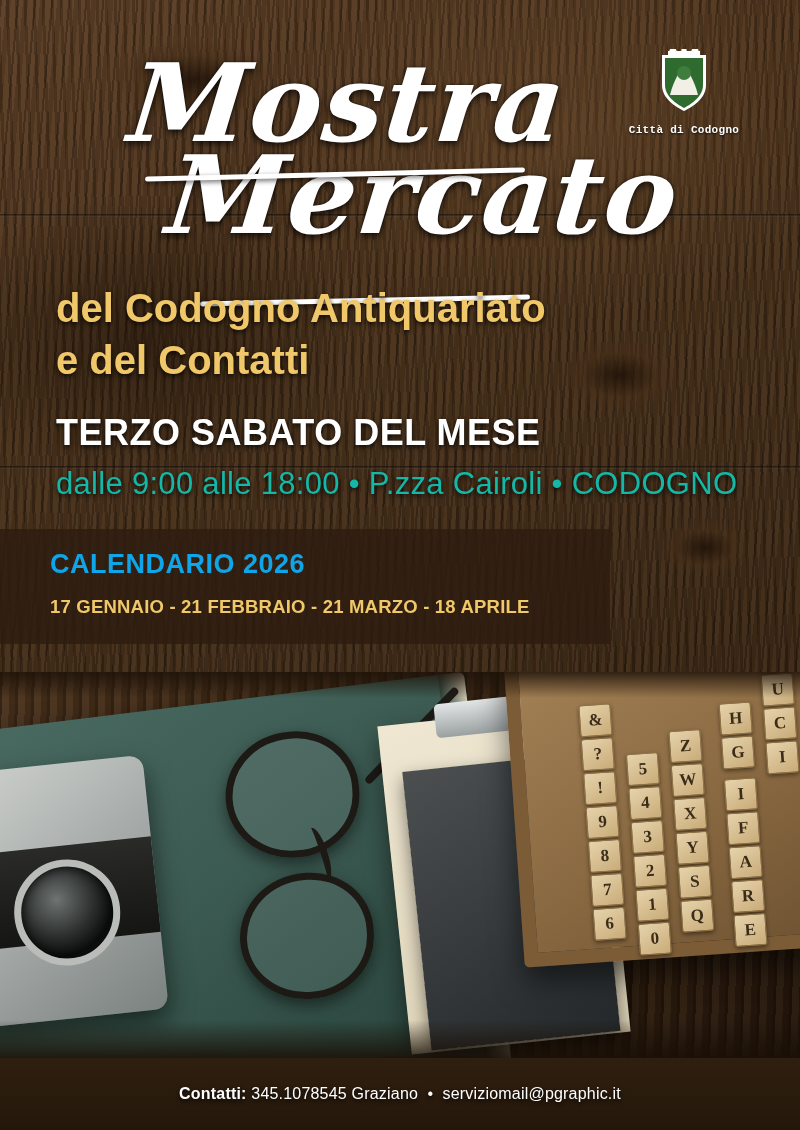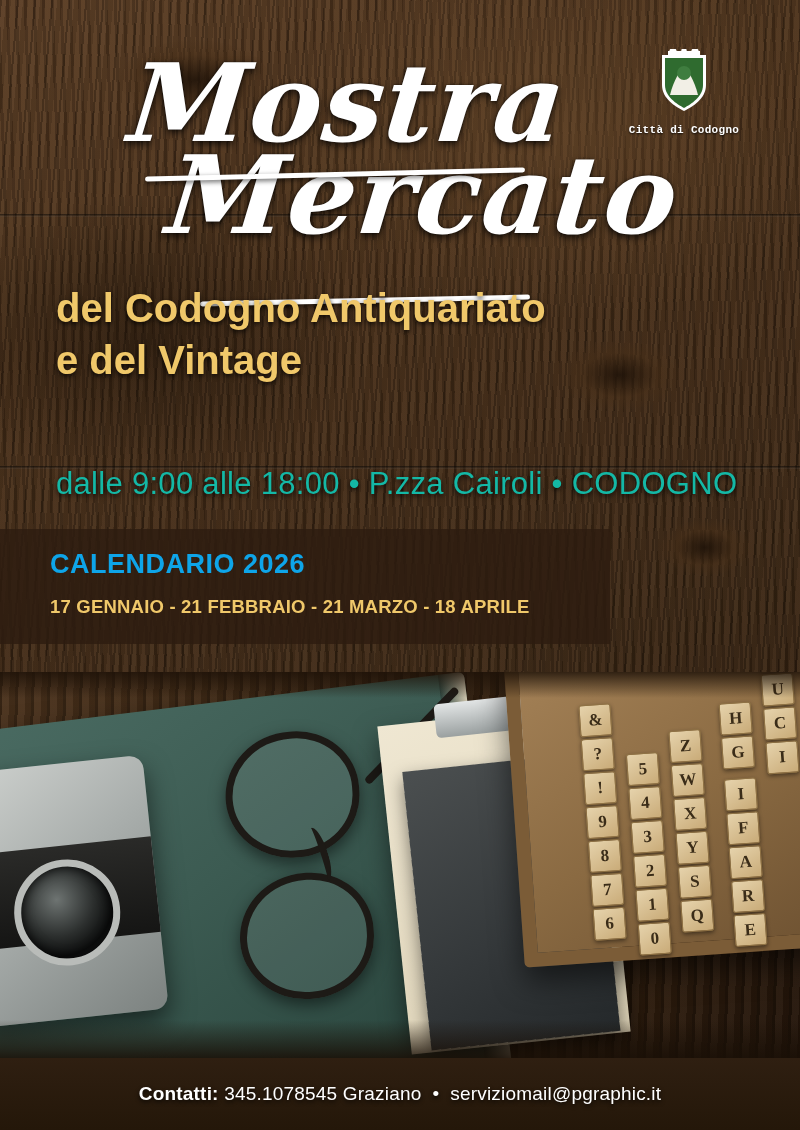--- a/index.html
+++ b/index.html
@@ -381,21 +381,21 @@
     bottom: 0;
     width: 800px;
     height: 72px;
     display: flex;
     align-items: center;
     justify-content: center;
     background: linear-gradient(to bottom, #2f1f11, #241709);
   }
   .footer-text {
     color: #ffffff;
-    font-size: 19px;
+    font-size: 16px;
     letter-spacing: 0.2px;
     text-shadow: 0 2px 4px rgba(0,0,0,0.8);
   }
   .footer-text b { font-weight: bold; }
 </style>
 </head>
 <body>
 
 <div id="poster">
 
@@ -420,23 +420,24 @@
 
   <div class="script-wrap">
     <div class="script script-1">Mostra</div>
     <div class="script script-2">Mercato</div>
     <div class="script-underline"></div>
     <div class="script-underline-2"></div>
   </div>
 
   <div class="subtitle">
     <div>del Codogno Antiquariato</div>
-    <div>e del Vintage</div>
+    <div>e del Contatti</div>
   </div>
 
+  <div class="when">TERZO SABATO DEL MESE</div>
   <div class="where">dalle 9:00 alle 18:00 • P.zza Cairoli • CODOGNO</div>
 
   <div class="calendar">
     <div class="calendar-title">CALENDARIO 2026</div>
     <div class="calendar-row">17 GENNAIO - 21 FEBBRAIO - 21 MARZO - 18 APRILE</div>
   </div>
 
   <div class="photo">
     <div class="photo-wood"></div>
 

